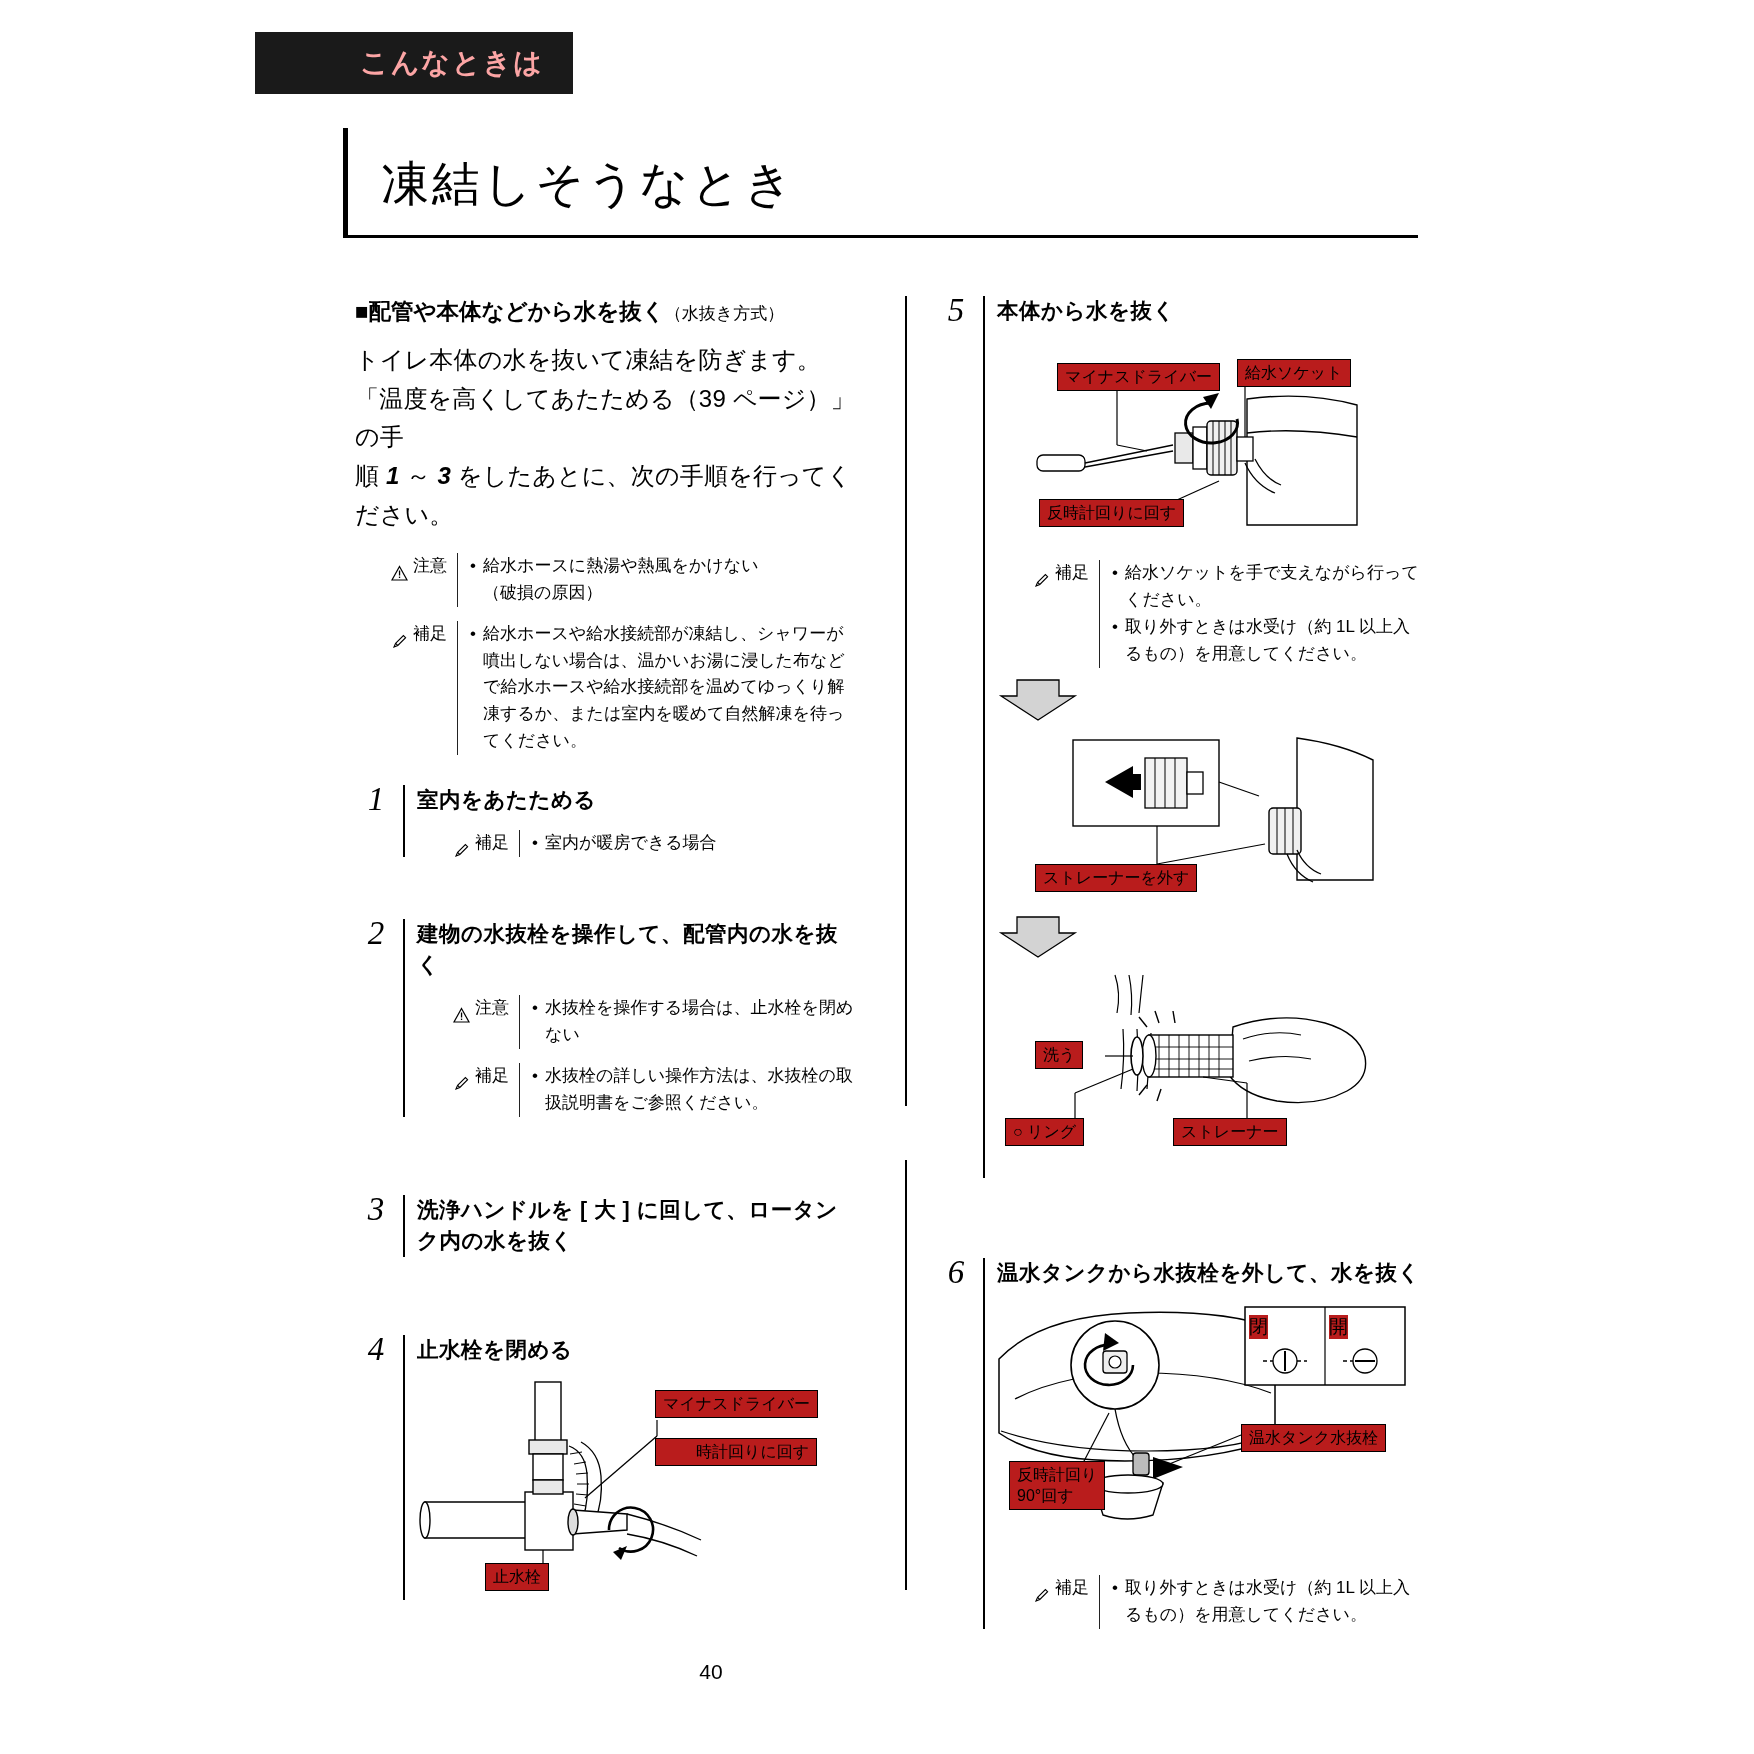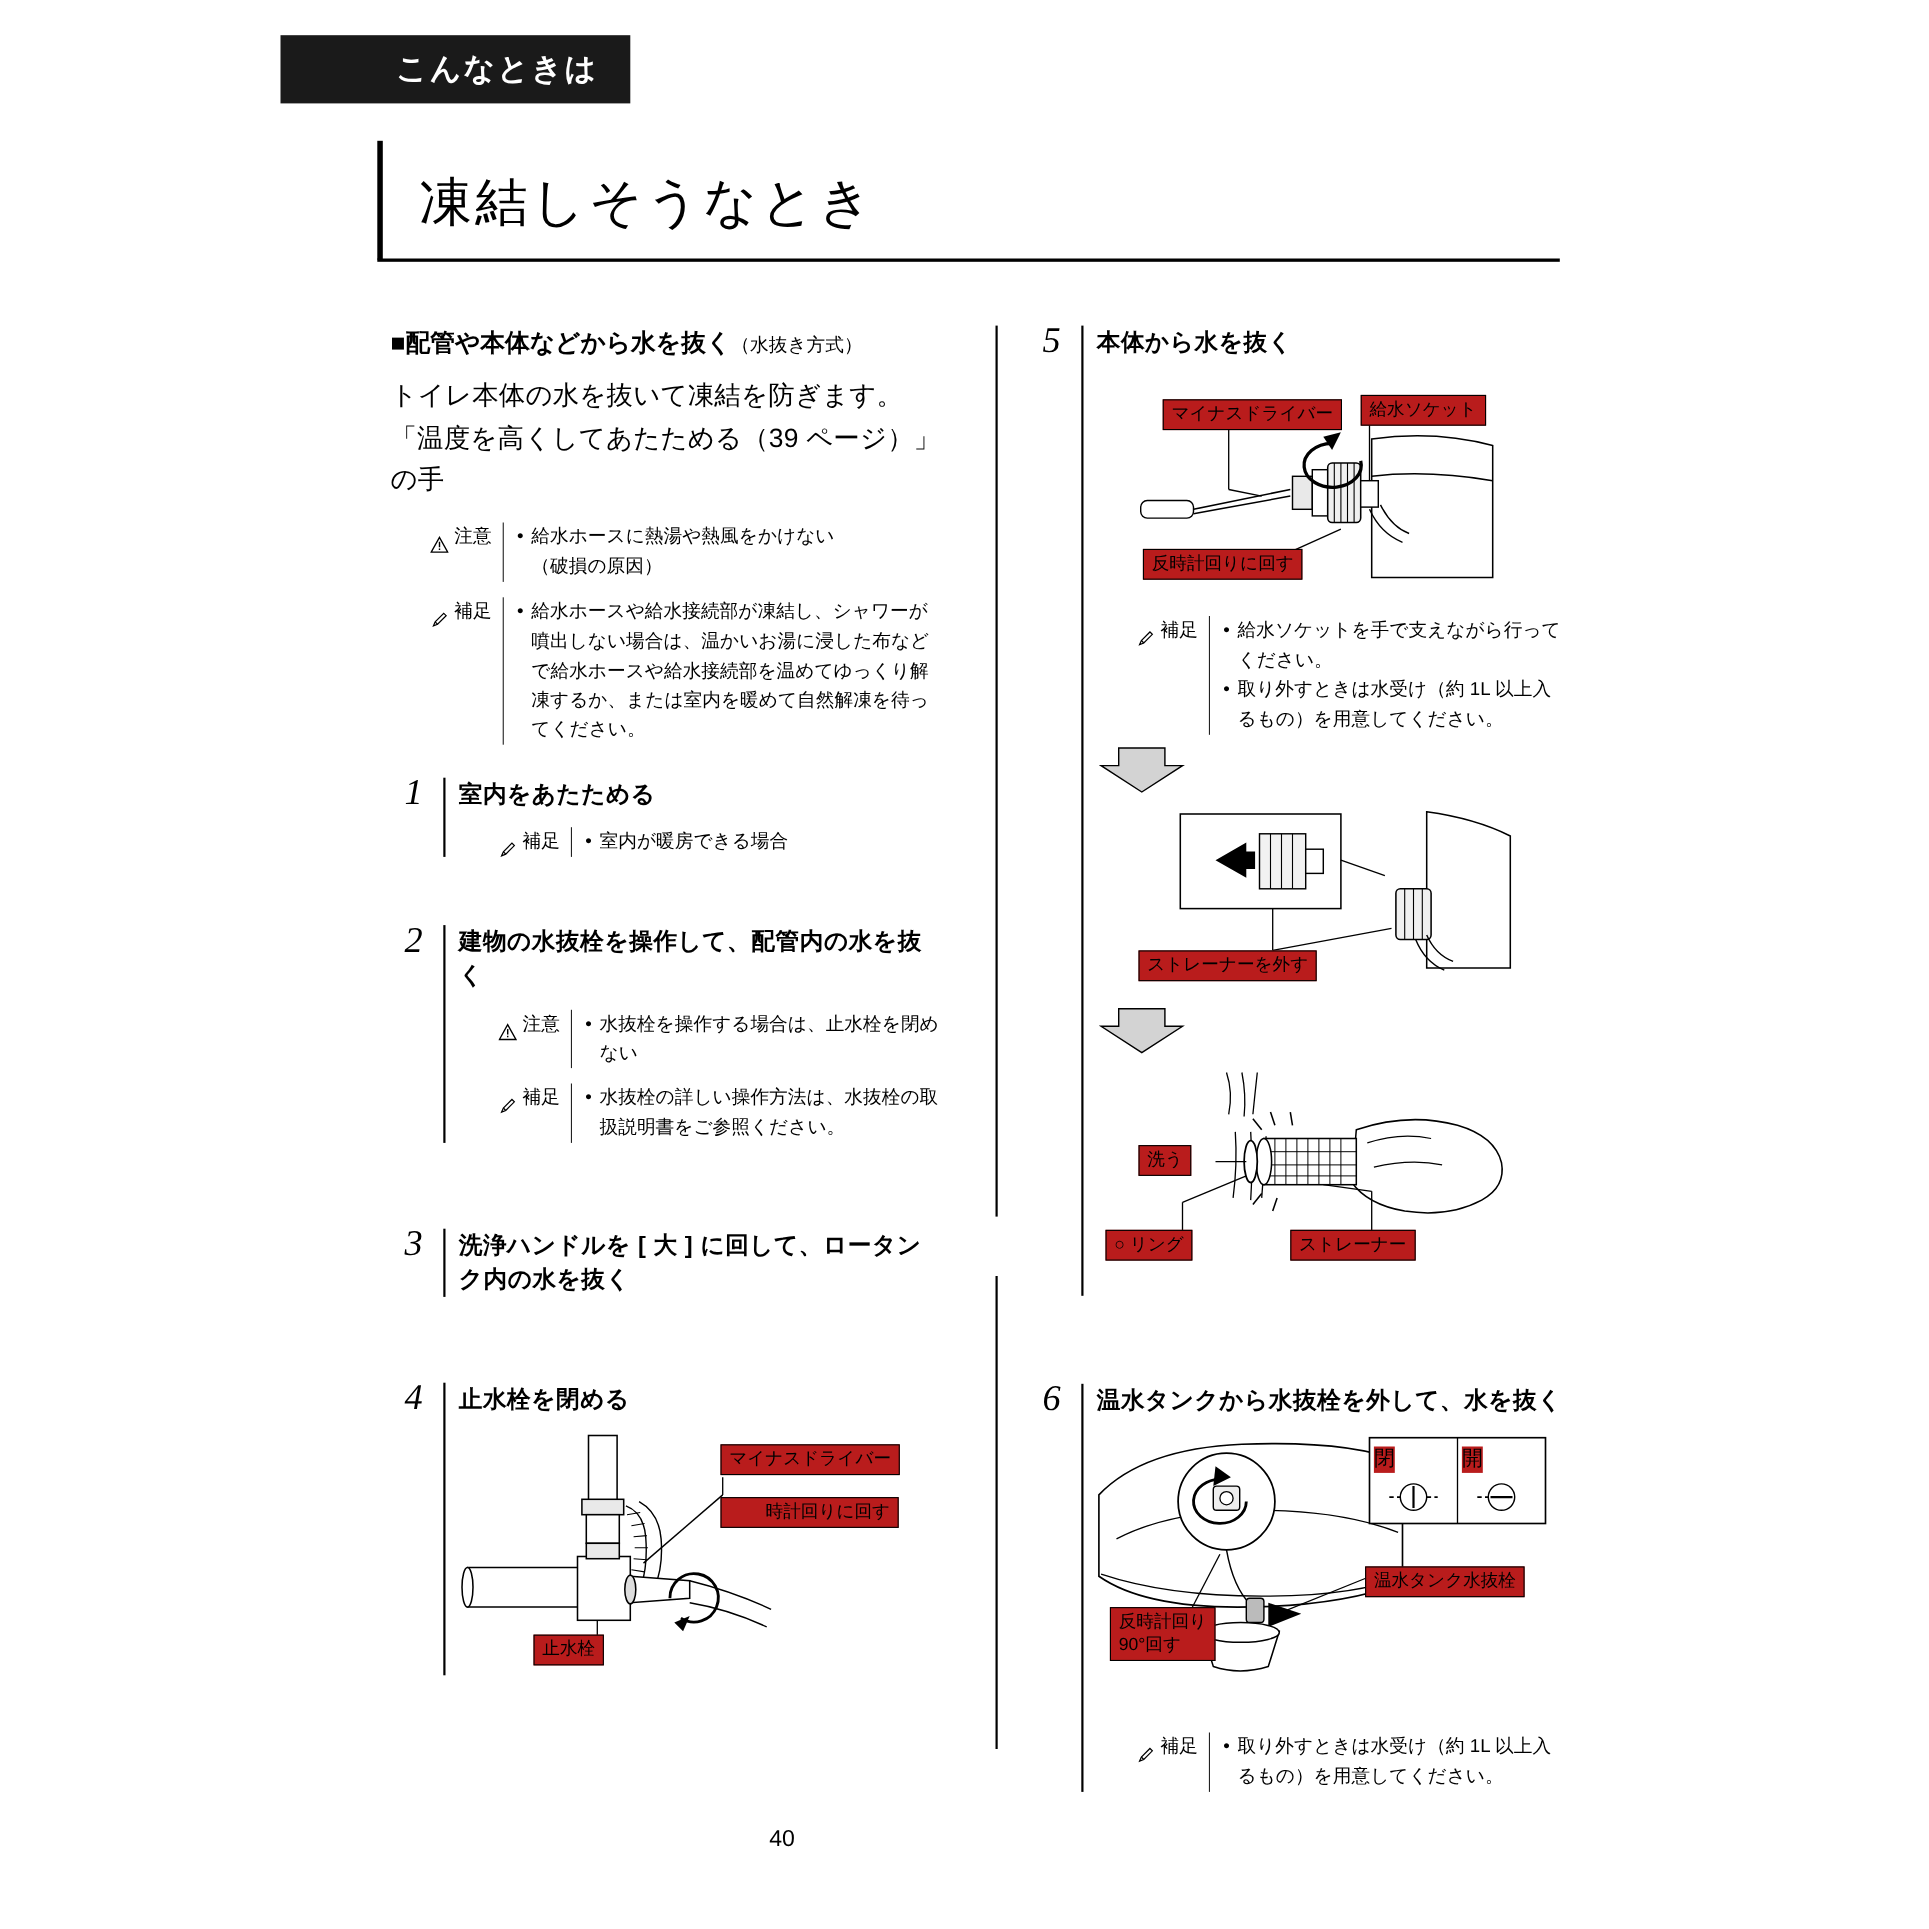--- a/index.html
+++ b/index.html
@@ -23,21 +23,21 @@
   }
 
   
   .tab-badge {
     position: absolute;
     left: 255px;
     top: 32px;
     width: 318px;
     height: 62px;
     background: #1a1a1a;
-    color: #ffffff;
+    color: #fca5a5;
     font-size: 28px;
     font-weight: bold;
     letter-spacing: 2px;
     display: flex;
     align-items: center;
     padding-left: 105px;
     box-sizing: border-box;
   }
 
   .title-wrap {
@@ -239,20 +239,21 @@
 
   <div class="col-left">
 
     <div class="sec-heading">
       <span>■配管や本体などから水を抜く</span><span class="small">（水抜き方式）</span>
     </div>
 
     <div class="body-text">
       <div>トイレ本体の水を抜いて凍結を防ぎます。</div>
       <div>「温度を高くしてあたためる（39 ページ）」の手</div>
+      <div><span>順 </span><span class="it">1</span><span> ～ </span><span class="it">3</span><span> をしたあとに、次の手順を行ってください。</span></div>
     </div>
 
     <div style="margin-top:18px;">
       <div class="note">
         <div class="note-label">
           <span class="icon-warn">
             <svg width="17" height="17" viewBox="0 0 17 17">
                 <polygon points="8.5,1.5 16,15 1,15" fill="none" stroke="#000" stroke-width="1.2"></polygon>
                 <rect x="7.9" y="5.5" width="1.3" height="5" fill="#000"></rect>
                 <rect x="7.9" y="11.6" width="1.3" height="1.4" fill="#000"></rect>

